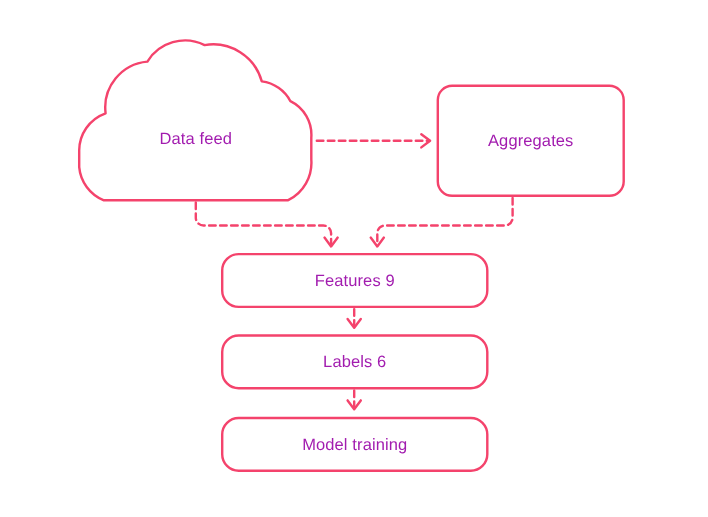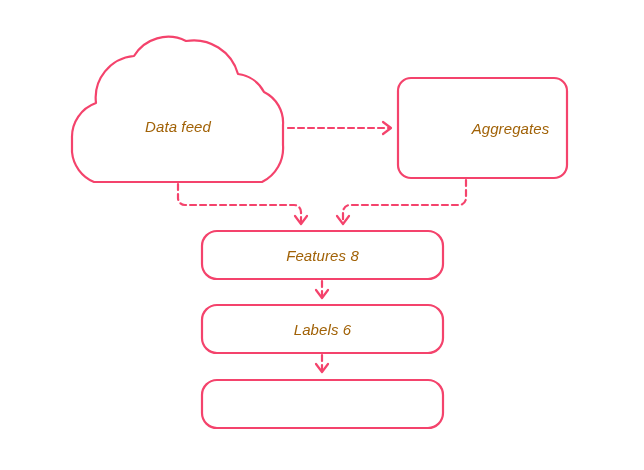--- a/index.html
+++ b/index.html
@@ -24,28 +24,27 @@
     top: 0;
     left: 0;
     width: 644px;
     height: 470px;
   }
   .node-label {
     position: absolute;
     display: flex;
     align-items: center;
     justify-content: center;
-    color: #a16207;
+    color: #a21caf;
     font-family: "Liberation Sans", sans-serif;
     font-size: 15px;
     font-weight: 400;
     letter-spacing: 0.1px;
     white-space: nowrap;
     pointer-events: none;
-    font-style: italic;
   }
   .node-hit {
     position: absolute;
   }
 </style>
 </head>
 <body>
 
 <div id="diagram-root">
 
@@ -107,26 +106,27 @@
       <g>
         <path d="M 322 355 L 322 372" stroke-dasharray="6 4"></path>
         <path d="M 316 364 L 322 372 L 328 364"></path>
       </g>
 
     </g>
   </svg>
 
   <div class="node-label" style="left:72px; top:100px; width:212px; height:52px;">Data feed</div>
 
-  <div class="node-label" style="left:398px; top:78px; width:169px; height:100px;margin-left:28px;">Aggregates</div>
+  <div class="node-label" style="left:398px; top:78px; width:169px; height:100px;">Aggregates</div>
 
-  <div class="node-label" style="left:202px; top:231px; width:241px; height:48px;">Features 8</div>
+  <div class="node-label" style="left:202px; top:231px; width:241px; height:48px;">Features 9</div>
 
   <div class="node-label" style="left:202px; top:305px; width:241px; height:48px;">Labels 6</div>
 
+  <div class="node-label" style="left:202px; top:380px; width:241px; height:48px;">Model training</div>
 
   <div class="node-hit" style="left:72px; top:38px; width:212px; height:146px;"></div>
   <div class="node-hit" style="left:398px; top:78px; width:169px; height:100px;"></div>
   <div class="node-hit" style="left:202px; top:231px; width:241px; height:48px;"></div>
   <div class="node-hit" style="left:202px; top:305px; width:241px; height:48px;"></div>
   <div class="node-hit" style="left:202px; top:380px; width:241px; height:48px;"></div>
 
 </div>
 
 </body></html>

